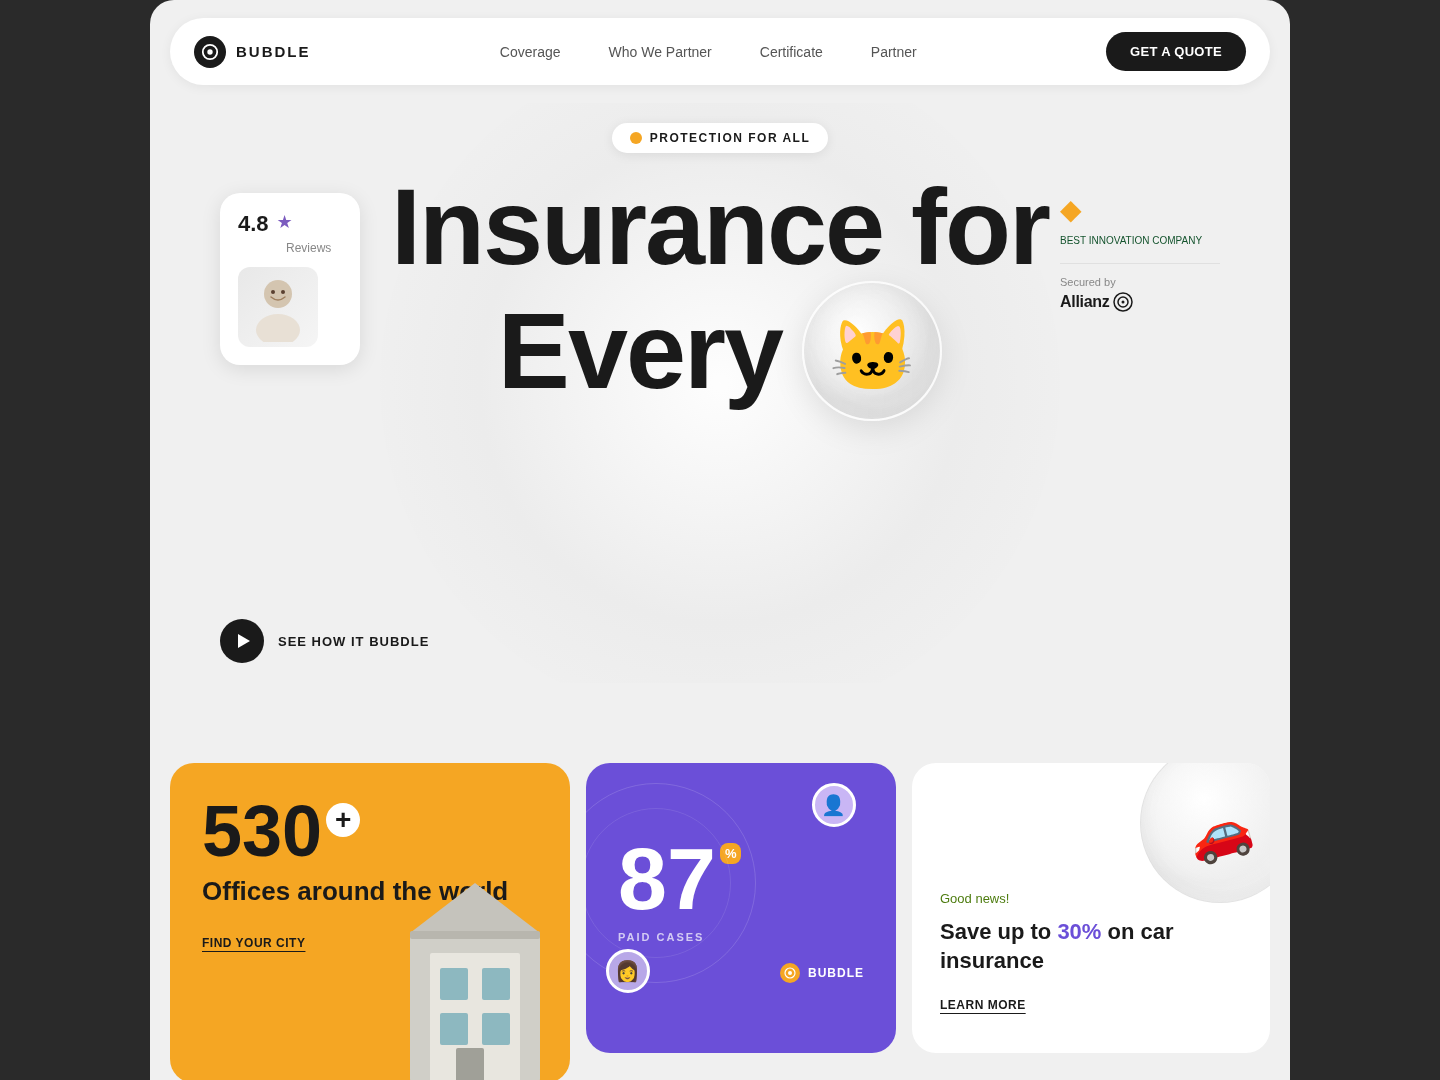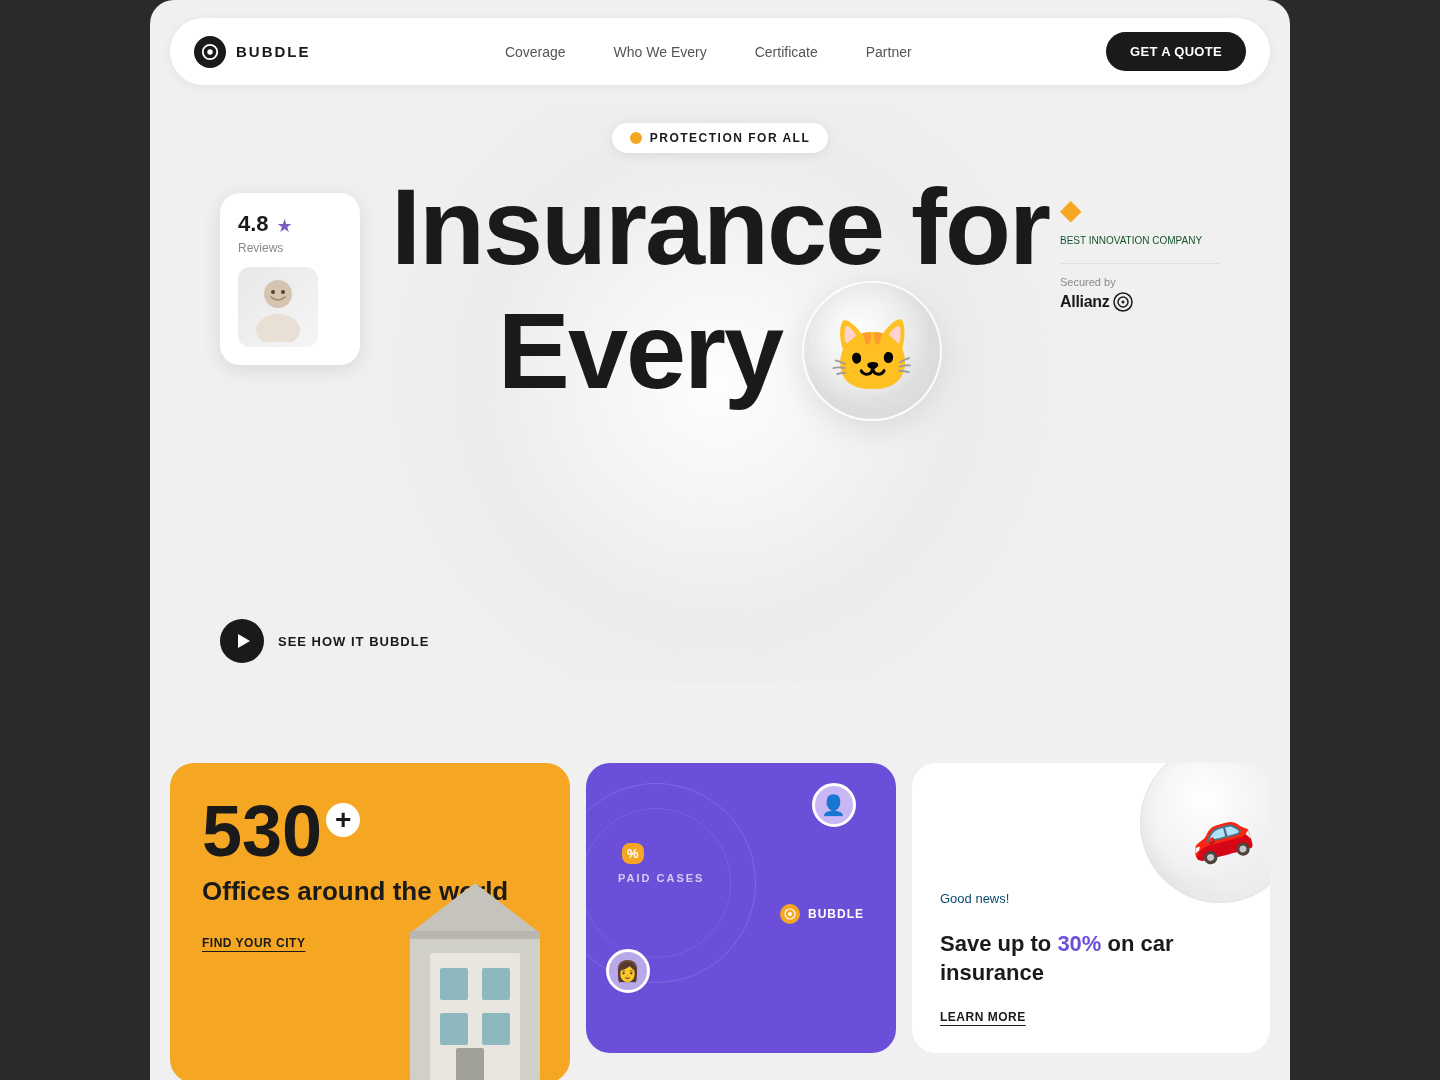--- a/index.html
+++ b/index.html
@@ -172,37 +172,38 @@
       top: 90px;
       background: white;
       border-radius: 20px;
       padding: 18px;
       width: 140px;
       box-shadow: 0 4px 20px rgba(0,0,0,0.1);
       z-index: 5;
     }
     .review-rating-row {
       display: flex;
-      align-items: flex-end;
+      align-items: flex-start;
       gap: 8px;
       margin-bottom: 4px;
     }
     .review-number {
       font-size: 22px;
       font-weight: 700;
       color: #1a1a1a;
     }
     .star-icon {
       color: #7c5cbf;
       font-size: 18px;
     }
     .review-label {
       font-size: 12px;
       color: #888;
       margin-bottom: 12px;
+      margin-left: 48px;
     }
     .review-avatar {
       width: 80px;
       height: 80px;
       border-radius: 12px;
       background: linear-gradient(135deg, #e8e8e8, #f5f5f5);
       display: flex;
       align-items: center;
       justify-content: center;
       overflow: hidden;
@@ -488,22 +489,22 @@
       justify-content: center;
       box-shadow: inset 0 -8px 20px rgba(0,0,0,0.06);
     }
     .car-emoji {
       font-size: 52px;
       transform: rotate(-15deg);
       margin-top: 20px;
     }
     .good-news {
       font-size: 13px;
-      color: #0c4a6e;
-      margin-bottom: 24px;
+      color: #4d7c0f;
+      margin-bottom: 12px;
       margin-top: 100px;
     }
     .save-title {
       font-size: 22px;
       font-weight: 700;
       color: #1a1a1a;
       line-height: 1.3;
       margin-bottom: 20px;
     }
     .save-percent {
@@ -533,21 +534,21 @@
         <svg viewBox="0 0 20 20" fill="none" xmlns="http://www.w3.org/2000/svg">
           <circle cx="10" cy="10" r="8" stroke="white" stroke-width="2"></circle>
           <circle cx="10" cy="10" r="3" fill="white"></circle>
         </svg>
       </div>
       <span class="logo-text">BUBDLE</span>
     </div>
 
     <ul class="nav-links">
       <li><a href="#">Coverage</a></li>
-      <li><a href="#">Who We Every</a></li>
+      <li><a href="#">Who We Partner</a></li>
       <li><a href="#">Certificate</a></li>
       <li><a href="#">Partner</a></li>
     </ul>
 
     <button class="get-quote-btn">GET A QUOTE</button>
   </nav>
 
   <div class="hero">
     <div class="hero-bg-circle"></div>
 
@@ -646,20 +647,21 @@
     </div>
 
     <div class="paid-card">
       <div class="orbit-circle-1"></div>
       <div class="orbit-circle-2"></div>
 
       <div class="avatar-top">👤</div>
       <div class="avatar-bottom">👩</div>
 
       <div class="paid-number-row">
+        <span class="paid-number">87</span>
         <span class="paid-percent">%</span>
       </div>
       <div class="paid-label">PAID CASES</div>
 
       <div class="paid-brand">
         <div class="paid-brand-icon">
           <svg width="12" height="12" viewBox="0 0 12 12" xmlns="http://www.w3.org/2000/svg">
             <circle cx="6" cy="6" r="5" fill="none" stroke="white" stroke-width="1.2"></circle>
             <circle cx="6" cy="6" r="2" fill="white"></circle>
           </svg>

